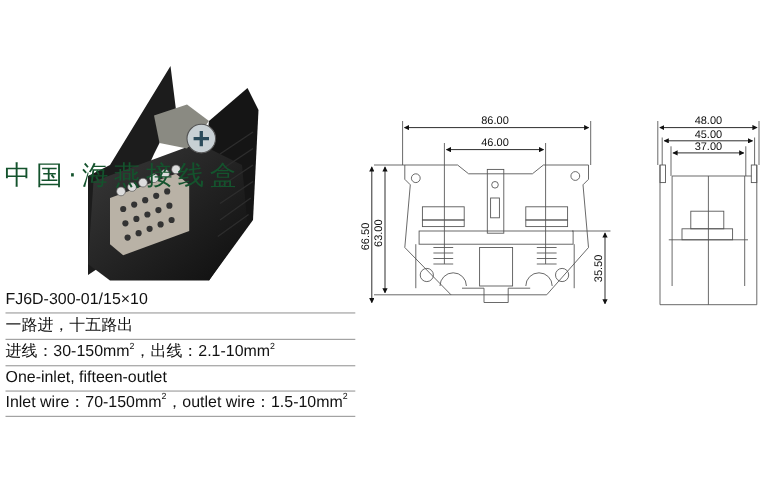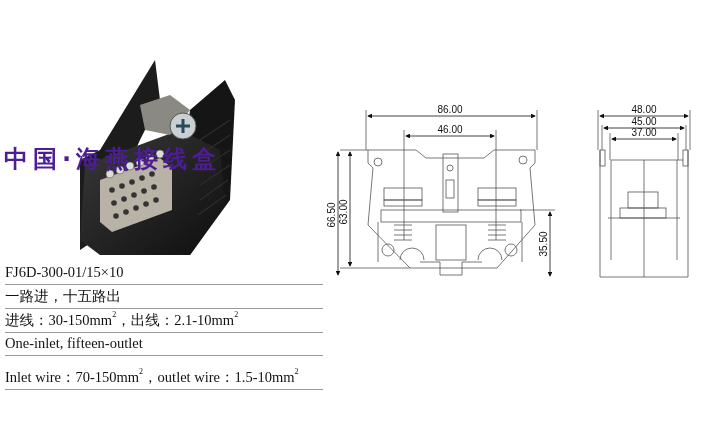--- a/index.html
+++ b/index.html
@@ -1,19 +1,19 @@
 <!DOCTYPE html>
 <html><head>
 <meta charset="utf-8">
 <style>
   html,body{margin:0;padding:0;background:#fff;}
   body{width:710px;height:440px;position:relative;overflow:hidden;font-family:"Liberation Sans",sans-serif;color:#111;}
   .photo{position:absolute;left:60px;left:60px;top:40px;width:200px;height:220px;}
-  .watermark{position:absolute;left:4px;top:143px;font-size:24px;letter-spacing:5px;color:#4c1d95;font-family:"DejaVu Sans",sans-serif;font-weight:bold;white-space:nowrap;}
-  .spec{position:absolute;left:5px;width:318px;height:22px;border-bottom:1px solid #999;font-size:14.5px;line-height:20px;white-space:nowrap;font-family:Liberation Serif, serif;}
+  .watermark{position:absolute;left:4px;top:143px;font-size:24px;letter-spacing:5px;color:#14532d;font-family:"DejaVu Sans",sans-serif;font-weight:normal;white-space:nowrap;}
+  .spec{position:absolute;left:5px;width:318px;height:22px;border-bottom:1px solid #999;font-size:14.5px;line-height:20px;white-space:nowrap;}
   .spec sup{font-size:8px;vertical-align:top;line-height:10px;}
   .drawing{position:absolute;left:0;top:0;}
 </style>
 </head>
 <body>
 
 <svg class="photo" viewBox="0 0 200 220" width="200" height="220">
   <defs>
     <linearGradient id="blk" x1="0" y1="0" x2="1" y2="1">
       <stop offset="0" stop-color="#3a3a3a"></stop>
@@ -68,21 +68,21 @@
       <line x1="138" y1="175" x2="166" y2="155"></line>
   </g>
 </svg>
 
 <div class="watermark">中国·海燕接线盒</div>
 
 <div class="spec" style="top:262px;"><span>FJ6D-300-01/15×10</span></div>
 <div class="spec" style="top:286px;"><span>一路进，十五路出</span></div>
 <div class="spec" style="top:310px;"><span>进线：30-150mm</span><sup>2</sup><span>，出线：2.1-10mm</span><sup>2</sup></div>
 <div class="spec" style="top:333px;"><span>One-inlet, fifteen-outlet</span></div>
-<div class="spec" style="top:356px;margin-top:11px;"><span>Inlet wire：70-150mm</span><sup>2</sup><span>，outlet wire：1.5-10mm</span><sup>2</sup></div>
+<div class="spec" style="top:356px;"><span>Inlet wire：70-150mm</span><sup>2</sup><span>，outlet wire：1.5-10mm</span><sup>2</sup></div>
 
 <svg class="drawing" width="710" height="440" style="font-family:'Liberation Sans',sans-serif;">
   <defs>
     <marker id="a" markerWidth="6" markerHeight="6" refX="5" refY="3" orient="auto">
         <path d="M0,0 L6,3 L0,6 z" fill="#111"></path>
       </marker>
     <marker id="b" markerWidth="6" markerHeight="6" refX="1" refY="3" orient="auto">
         <path d="M6,0 L0,3 L6,6 z" fill="#111"></path>
       </marker>
   </defs>

